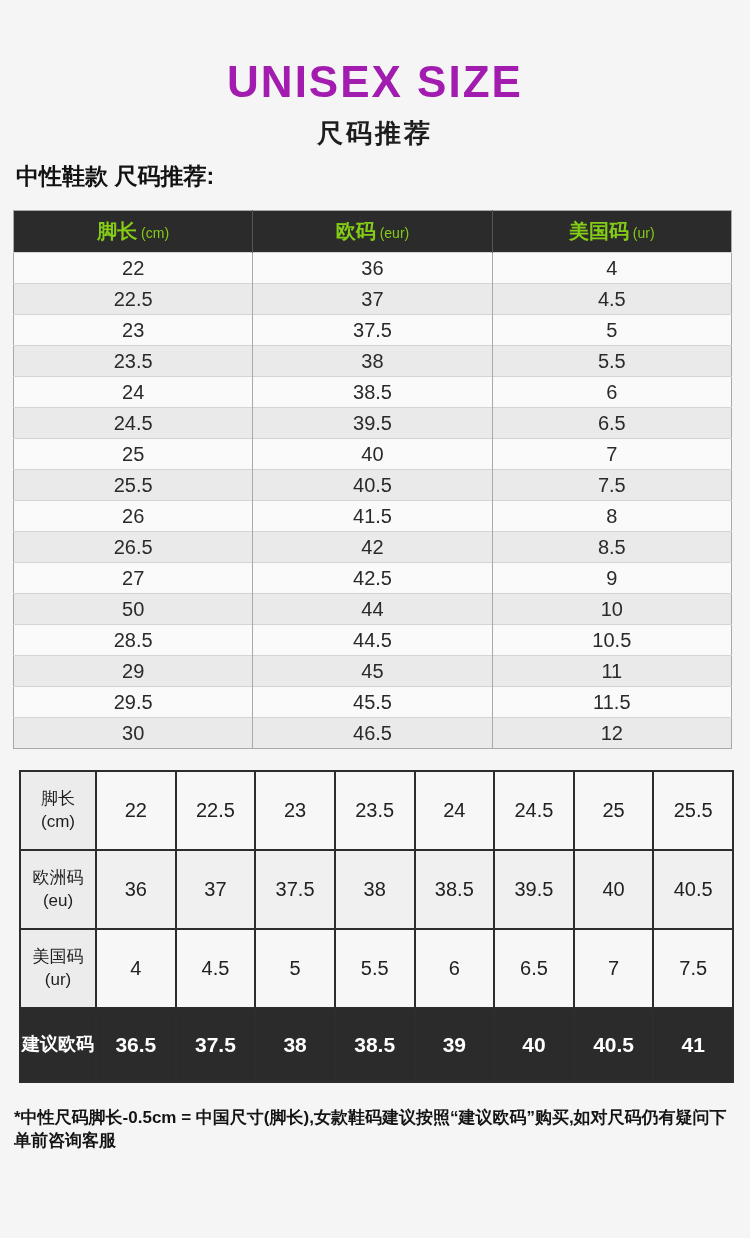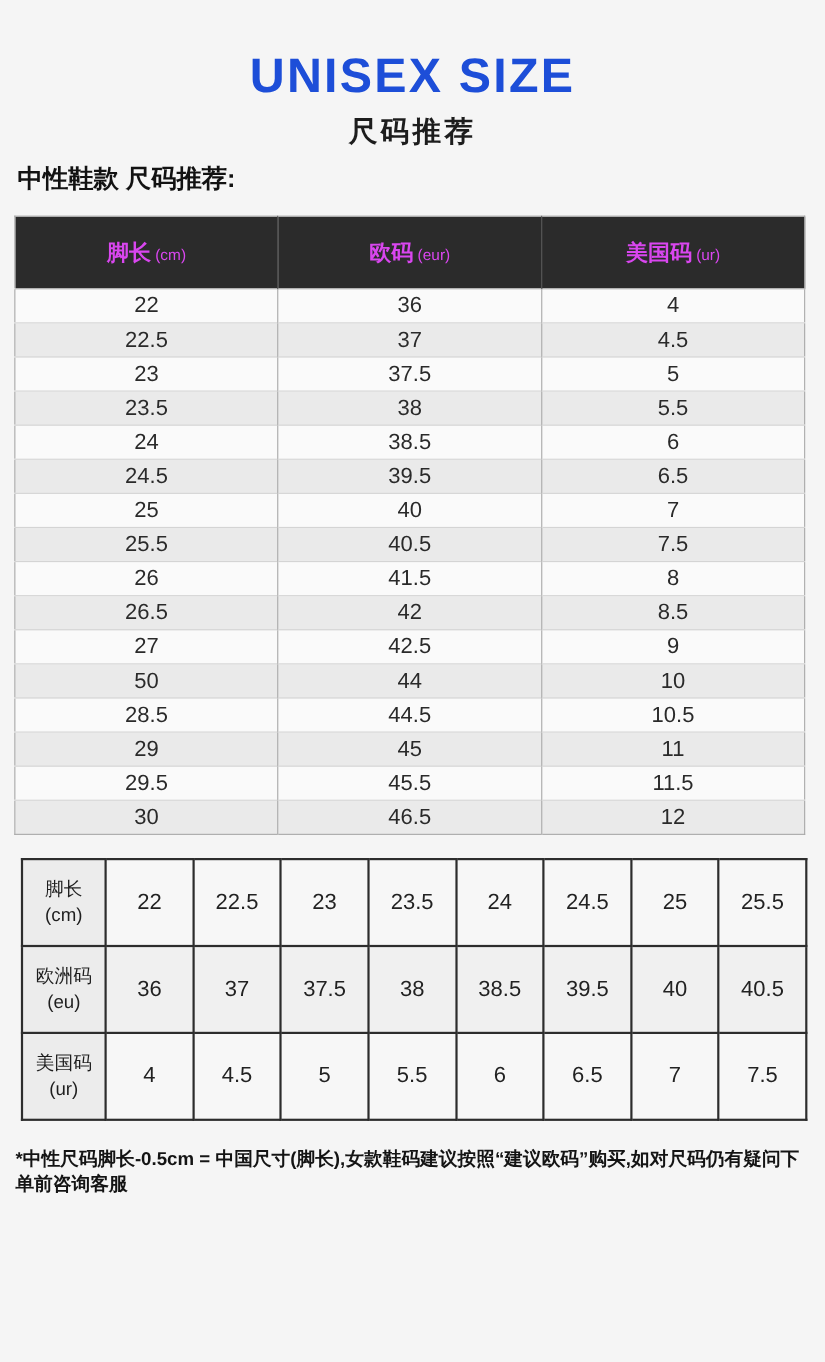--- a/index.html
+++ b/index.html
@@ -1,32 +1,32 @@
 <!DOCTYPE html>
 <html><head>
 <meta charset="utf-8">
 <style>
   html,body { margin:0; padding:0; }
   body { background:#f5f5f5; font-family:"Liberation Sans", sans-serif; }
   .page { position:relative; width:750px; height:1238px; background:#f5f5f5; overflow:hidden; }
 
   
   .hdr { text-align:center; padding-top:46px; }
-  .title { margin:0; font-size:44px; font-weight:800; letter-spacing:2px; color:#1d4ed8; line-height:48px; }
+  .title { margin:12px; font-size:44px; font-weight:800; letter-spacing:2px; color:#a21caf; line-height:48px; }
   .subtitle { margin:10px 0 0 0; font-size:26px; font-weight:700; letter-spacing:3px; color:#1d1d1d; line-height:30px; }
 
   .section-heading { font-size:23px; font-weight:700; color:#121212; line-height:28px; }
   #heading1 { margin:14px 0 0 16px; }
   #heading2 { margin:33px 0 0 18px; }
 
   
   .t1 { margin:20px 0 0 13px; width:719px; border-collapse:collapse; table-layout:fixed;
         border:1px solid #a9a9a9; }
-  .t1 thead th { background:#2b2b2b; color:#d946ef; height:33px; font-weight:700;
-                 text-align:center; padding:16px; border-left:1px solid #555; }
+  .t1 thead th { background:#2b2b2b; color:#84cc16; height:33px; font-weight:700;
+                 text-align:center; padding:4px; border-left:1px solid #555; }
   .t1 thead th:first-child { border-left:none; }
   .t1 .h-main { font-size:20px; }
   .t1 .h-unit { font-size:14px; font-weight:400; }
   .t1 tbody td { height:30px; padding:0; text-align:center; font-size:20px; color:#2a2a2a;
                  border-top:1px solid #d4d4d4; border-left:1px solid #a9a9a9; }
   .t1 tbody td:first-child { border-left:none; }
   .t1 tbody tr:nth-child(odd)  td { background:#fafafa; }
   .t1 tbody tr:nth-child(even) td { background:#eaeaea; }
 
   
@@ -188,18 +188,29 @@
           <td class="label-cell">美国码<br>(ur)</td>
           <td class="data-cell">4</td>
           <td class="data-cell">4.5</td>
           <td class="data-cell">5</td>
           <td class="data-cell">5.5</td>
           <td class="data-cell">6</td>
           <td class="data-cell">6.5</td>
           <td class="data-cell">7</td>
           <td class="data-cell">7.5</td>
         </tr>
+        <tr class="highlight">
+          <td class="label-cell">建议欧码</td>
+          <td class="data-cell">36.5</td>
+          <td class="data-cell">37.5</td>
+          <td class="data-cell">38</td>
+          <td class="data-cell">38.5</td>
+          <td class="data-cell">39</td>
+          <td class="data-cell">40</td>
+          <td class="data-cell">40.5</td>
+          <td class="data-cell">41</td>
+        </tr>
       </tbody>
   </table>
 
   <p class="footnote">*中性尺码脚长-0.5cm = 中国尺寸(脚长),女款鞋码建议按照“建议欧码”购买,如对尺码仍有疑问下单前咨询客服</p>
 
 </div>
 
 </body></html>

